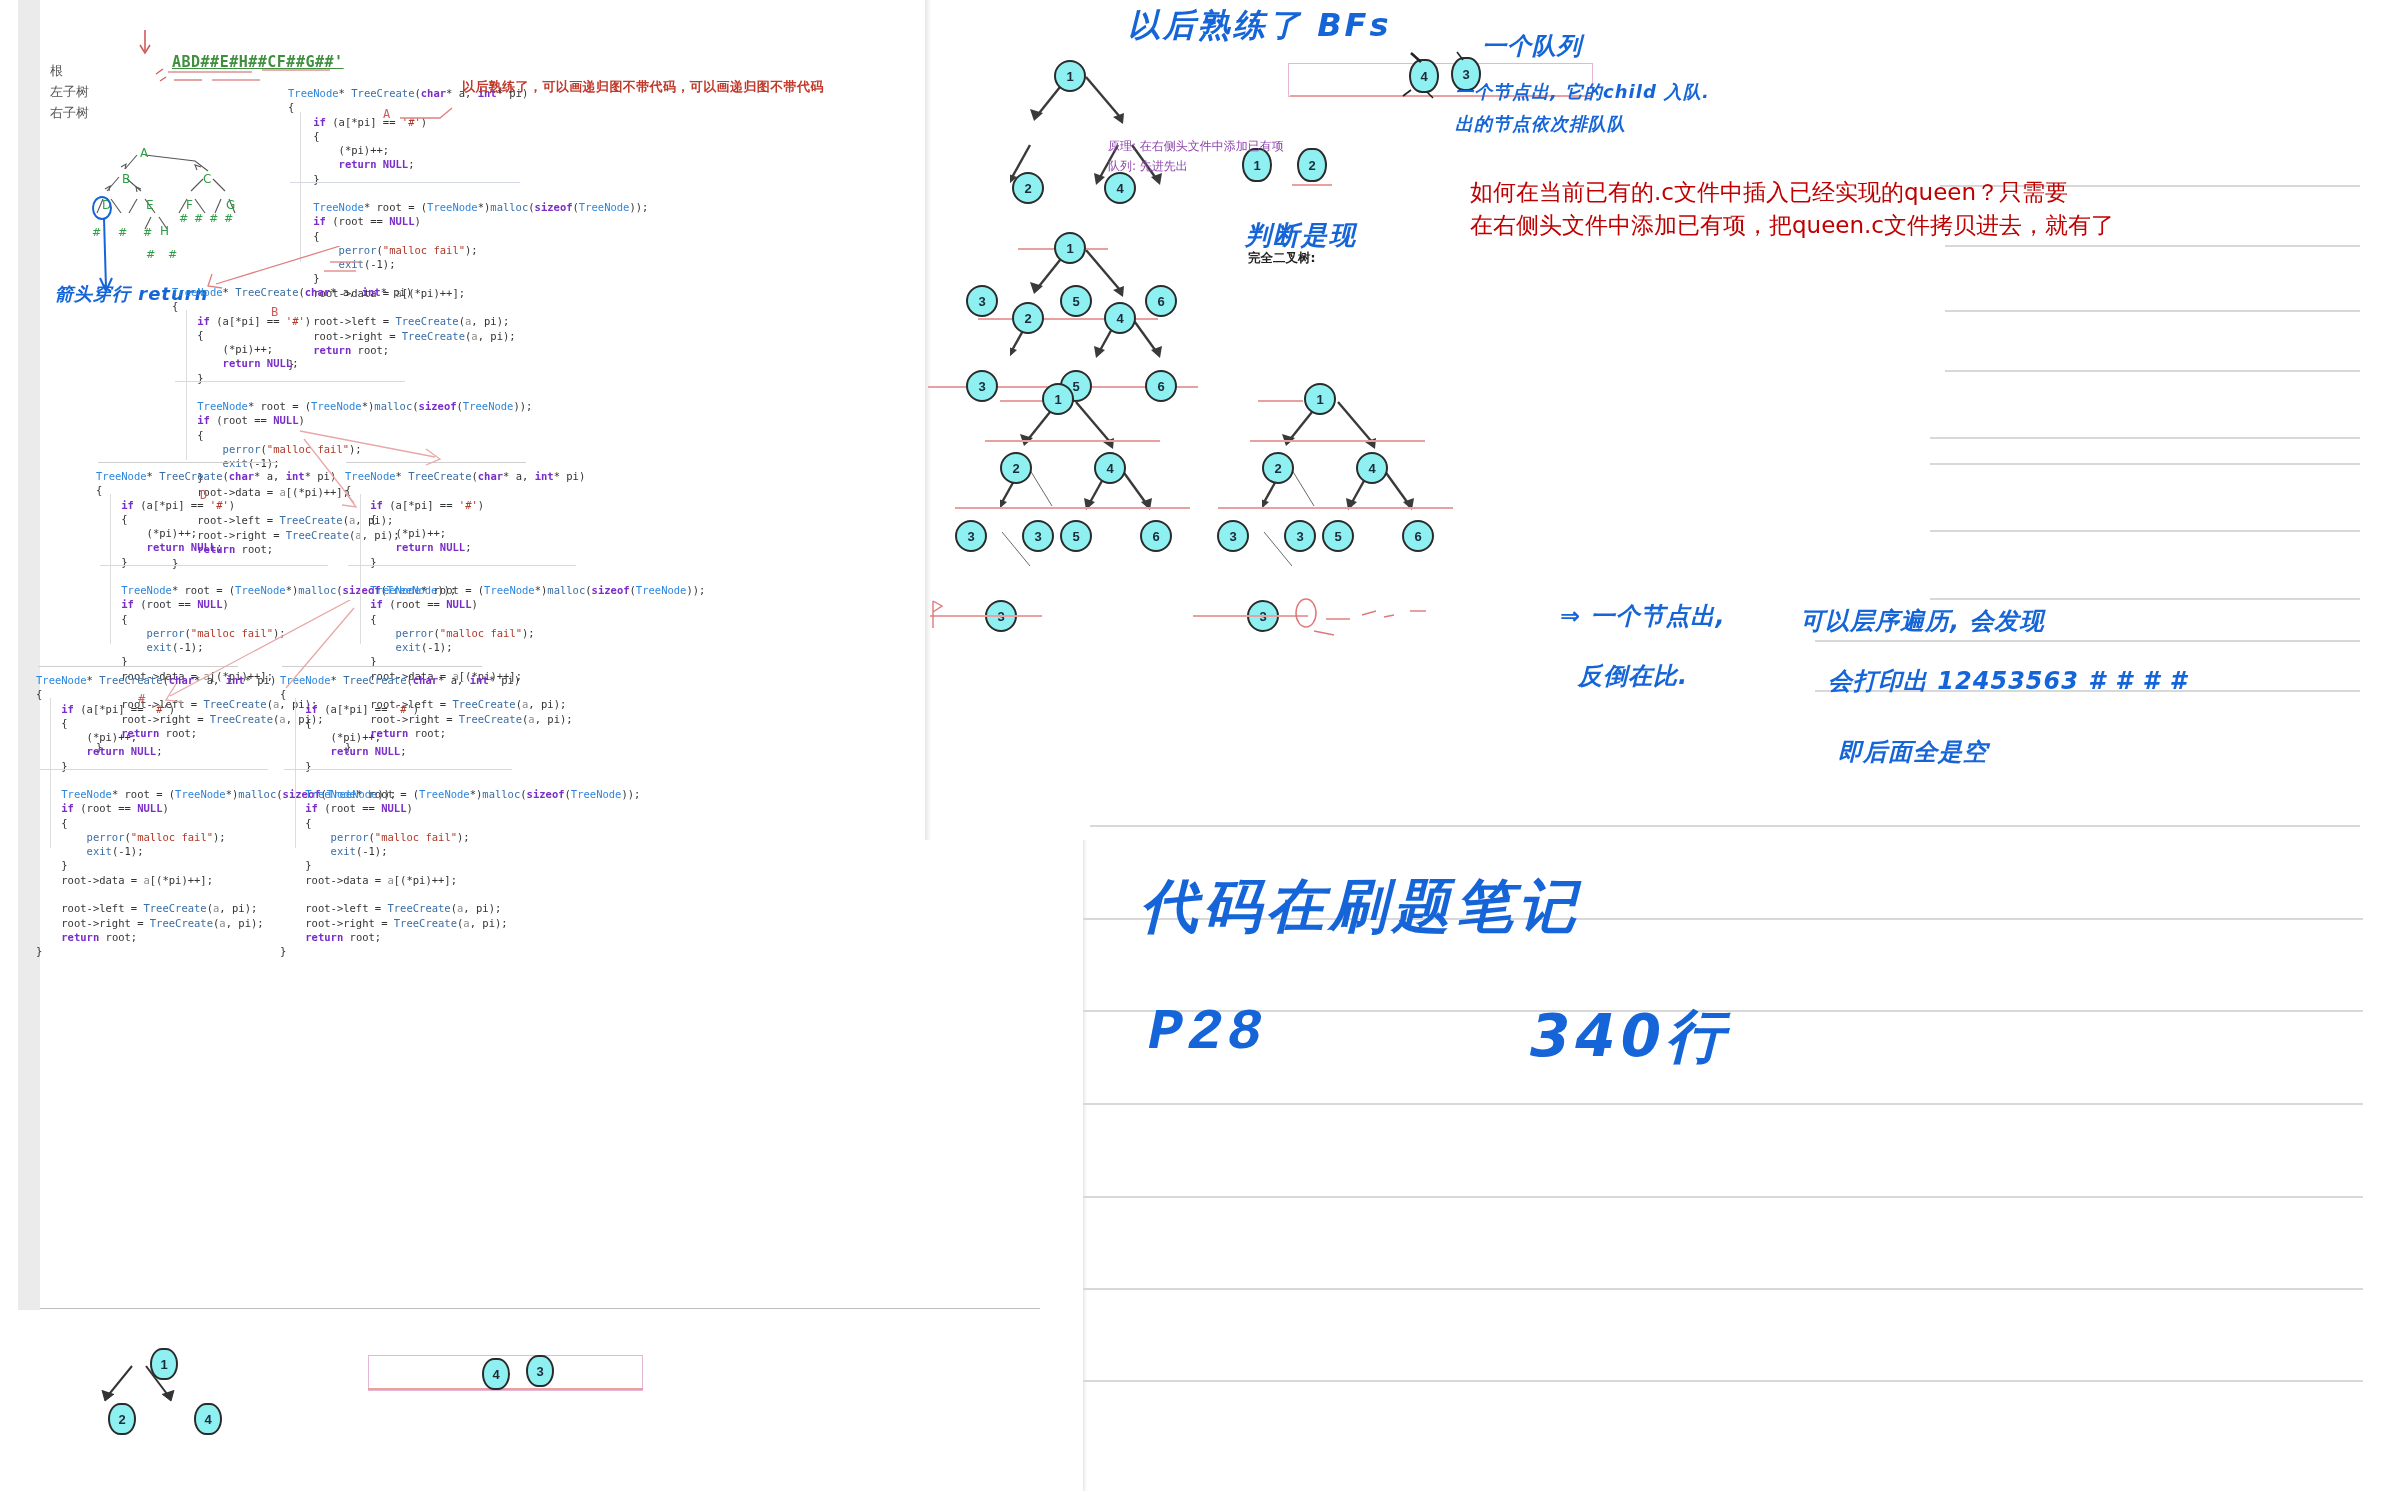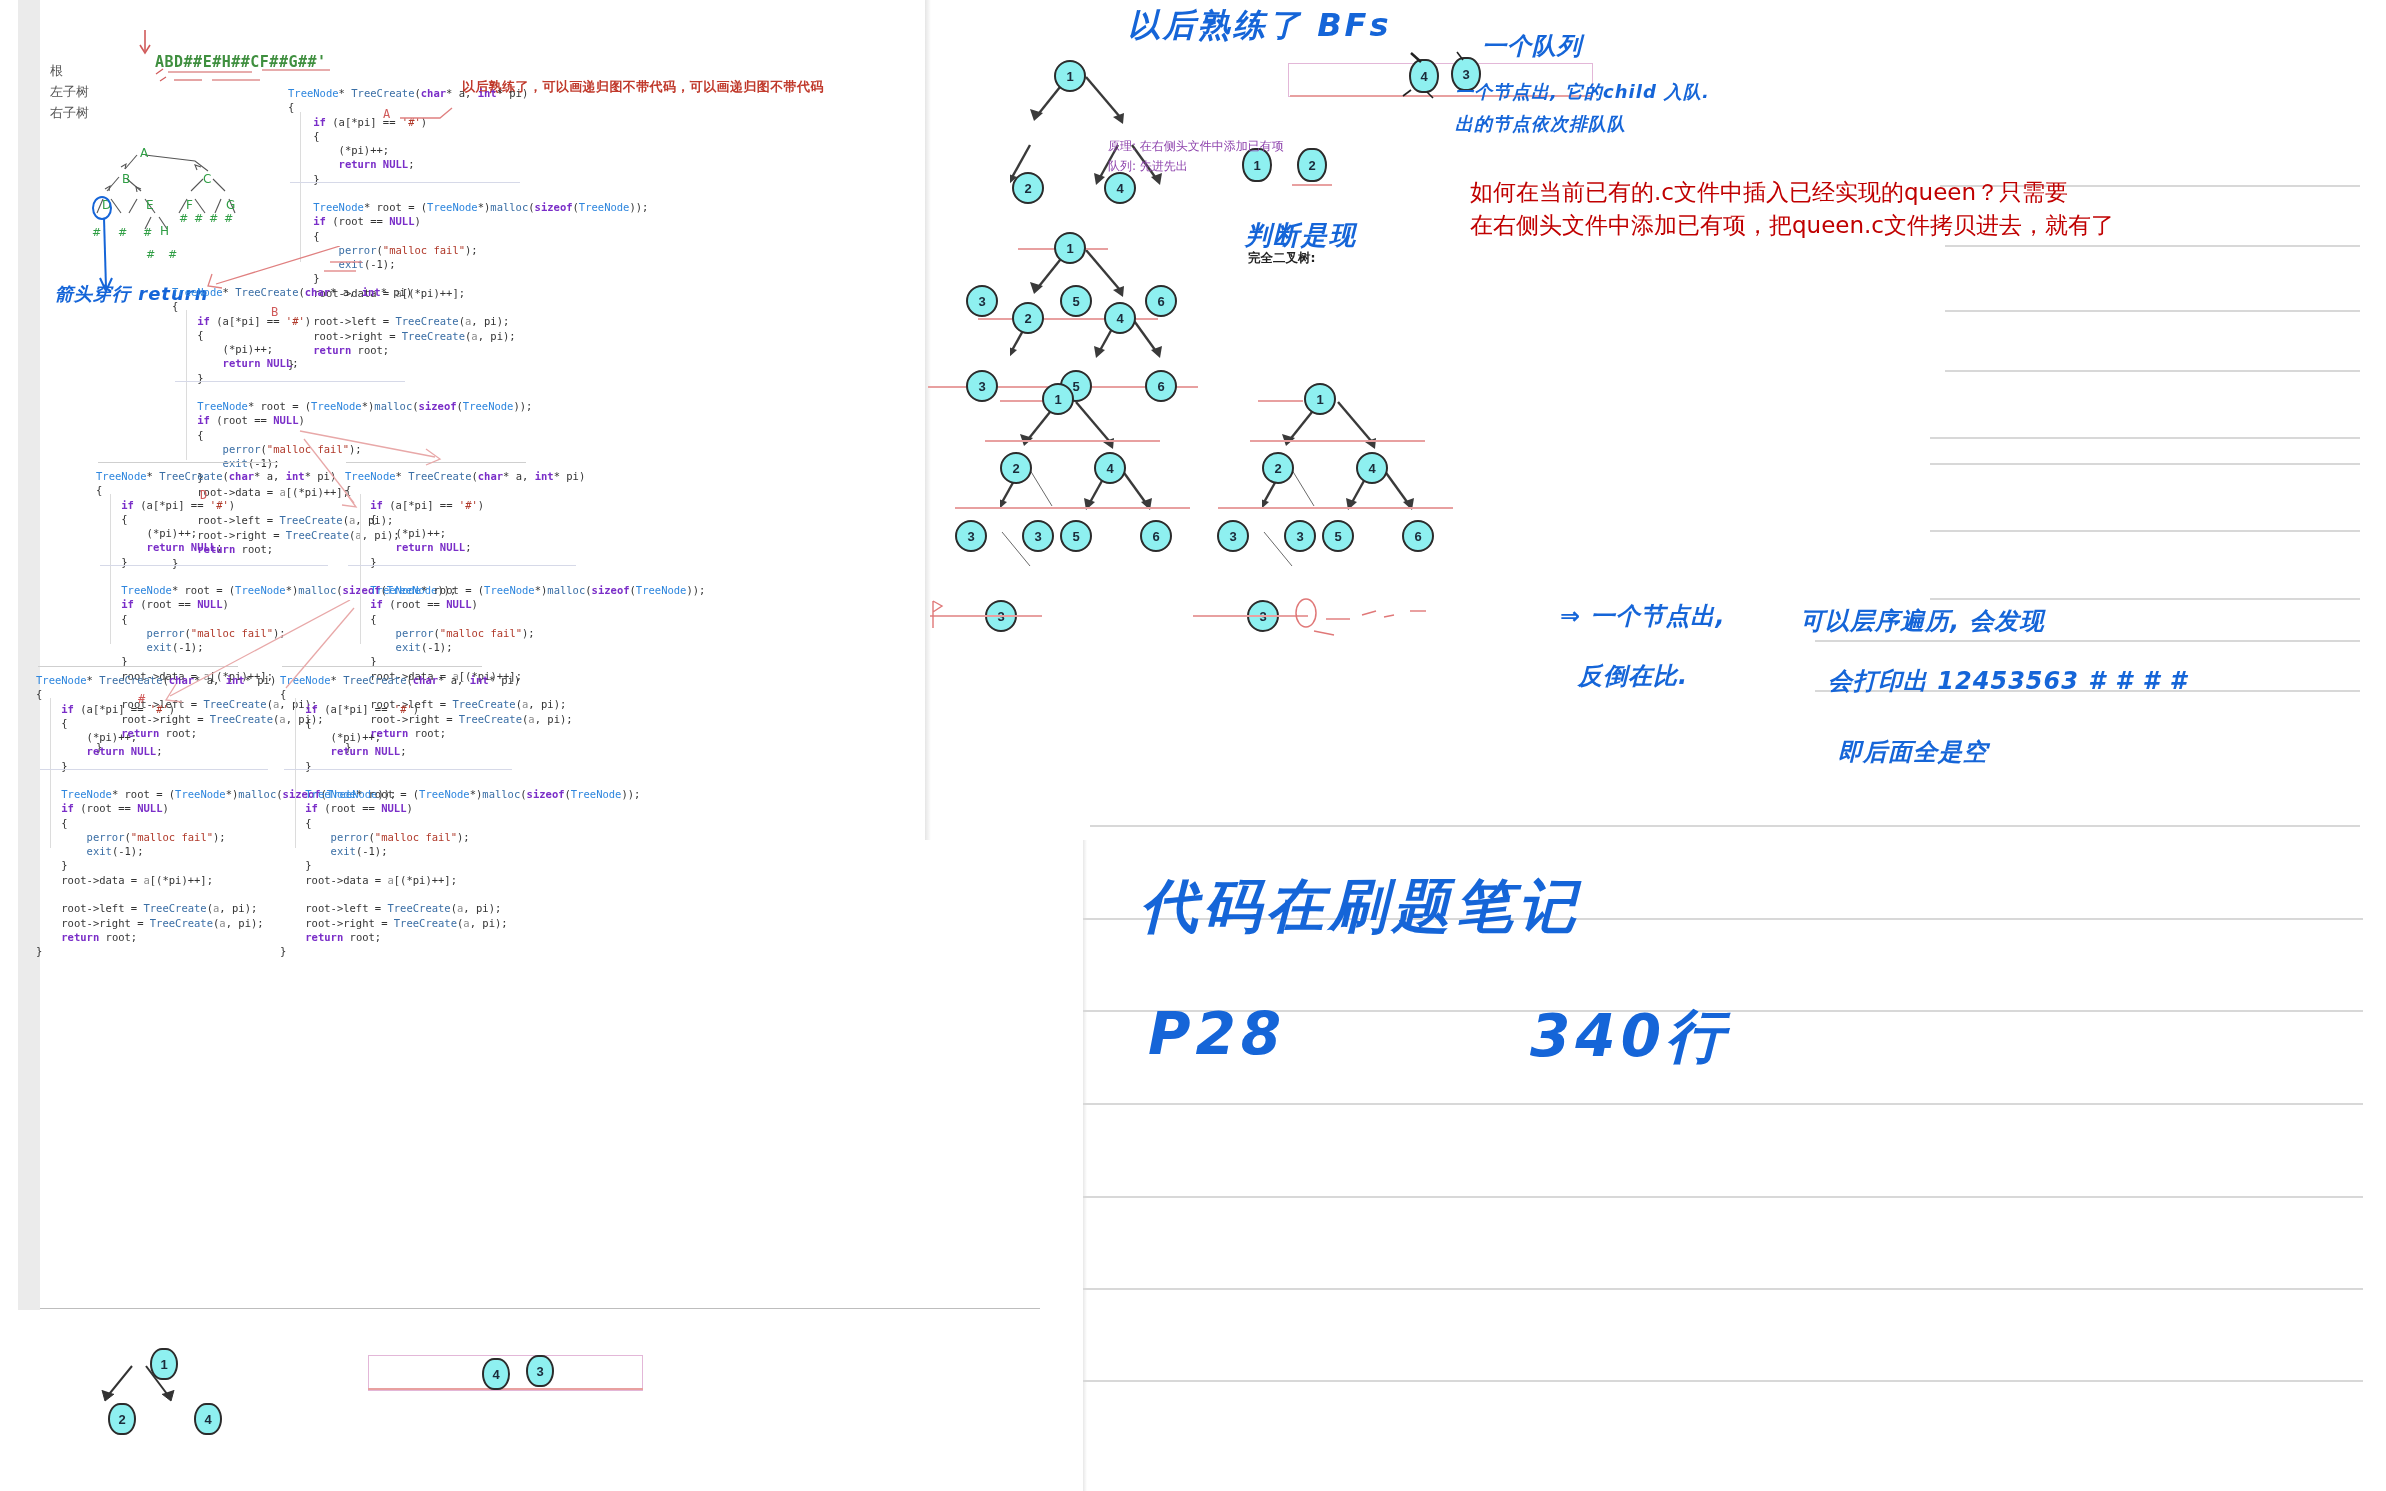--- a/index.html
+++ b/index.html
@@ -95,21 +95,21 @@
 <div class="ruled" style="left:1083px;top:1196px;width:1280px;"></div>
 <div class="ruled" style="left:1083px;top:1288px;width:1280px;"></div>
 <div class="ruled" style="left:1083px;top:1380px;width:1280px;"></div>
 
 <div class="grayline" style="left:40px;top:1308px;width:1000px;height:1px;background:#bdbdbd;"></div>
 
 <div class="lbl-gray cn" style="left:50px;top:62px;">根</div>
 <div class="lbl-gray cn" style="left:50px;top:83px;">左子树</div>
 <div class="lbl-gray cn" style="left:50px;top:104px;">右子树</div>
 
-<div class="green-str" style="left:155px;top:53px;">ABD##E#H##CF##G##'</div>
+<div class="green-str" style="left:172px;top:53px;text-decoration:underline;">ABD##E#H##CF##G##'</div>
 <svg class="overlay" width="350" height="80" style="left:130px;top:25px;">
   <path d="M 15 5 L 15 26" stroke="#d05a5a" stroke-width="1.6" fill="none"></path>
   <path d="M 10 20 L 15 28 L 20 20" stroke="#d05a5a" stroke-width="1.6" fill="none"></path>
   <path d="M 26 49 L 33 44" stroke="#d05a5a" stroke-width="1.2" fill="none"></path>
   <path d="M 38 47 L 122 47" stroke="#d05a5a" stroke-width="1.2" fill="none"></path>
   <path d="M 132 45 L 200 45" stroke="#d05a5a" stroke-width="1.2" fill="none"></path>
   <path d="M 30 56 L 36 52" stroke="#d05a5a" stroke-width="1.1" fill="none"></path>
   <path d="M 44 55 L 72 55" stroke="#d05a5a" stroke-width="1.1" fill="none"></path>
   <path d="M 82 55 L 130 55" stroke="#d05a5a" stroke-width="1.1" fill="none"></path>
 </svg>
@@ -505,14 +505,14 @@
   <path d="M 24 36 L 44 40" stroke="#e07878" stroke-width="1.4" fill="none"></path>
 </svg>
 
 <div class="ink ink-md cn" style="left:1560px;top:600px;">⇒ 一个节点出,</div>
 <div class="ink ink-md cn" style="left:1578px;top:660px;">反倒在比.</div>
 <div class="ink ink-md cn" style="left:1800px;top:605px;">可以层序遍历, 会发现</div>
 <div class="ink ink-md cn" style="left:1828px;top:665px;">会打印出 12453563 # # # #</div>
 <div class="ink ink-md cn" style="left:1838px;top:736px;">即后面全是空</div>
 
 <div class="ink ink-lg cn" style="left:1140px;top:868px;">代码在刷题笔记</div>
-<div class="ink ink-lg" style="left:1148px;top:1000px;">P28</div>
+<div class="ink ink-lg" style="left:1148px;top:1000px;font-family:Liberation Mono, monospace;">P28</div>
 <div class="ink ink-lg cn" style="left:1530px;top:998px;">340行</div>
 
 </body></html>

